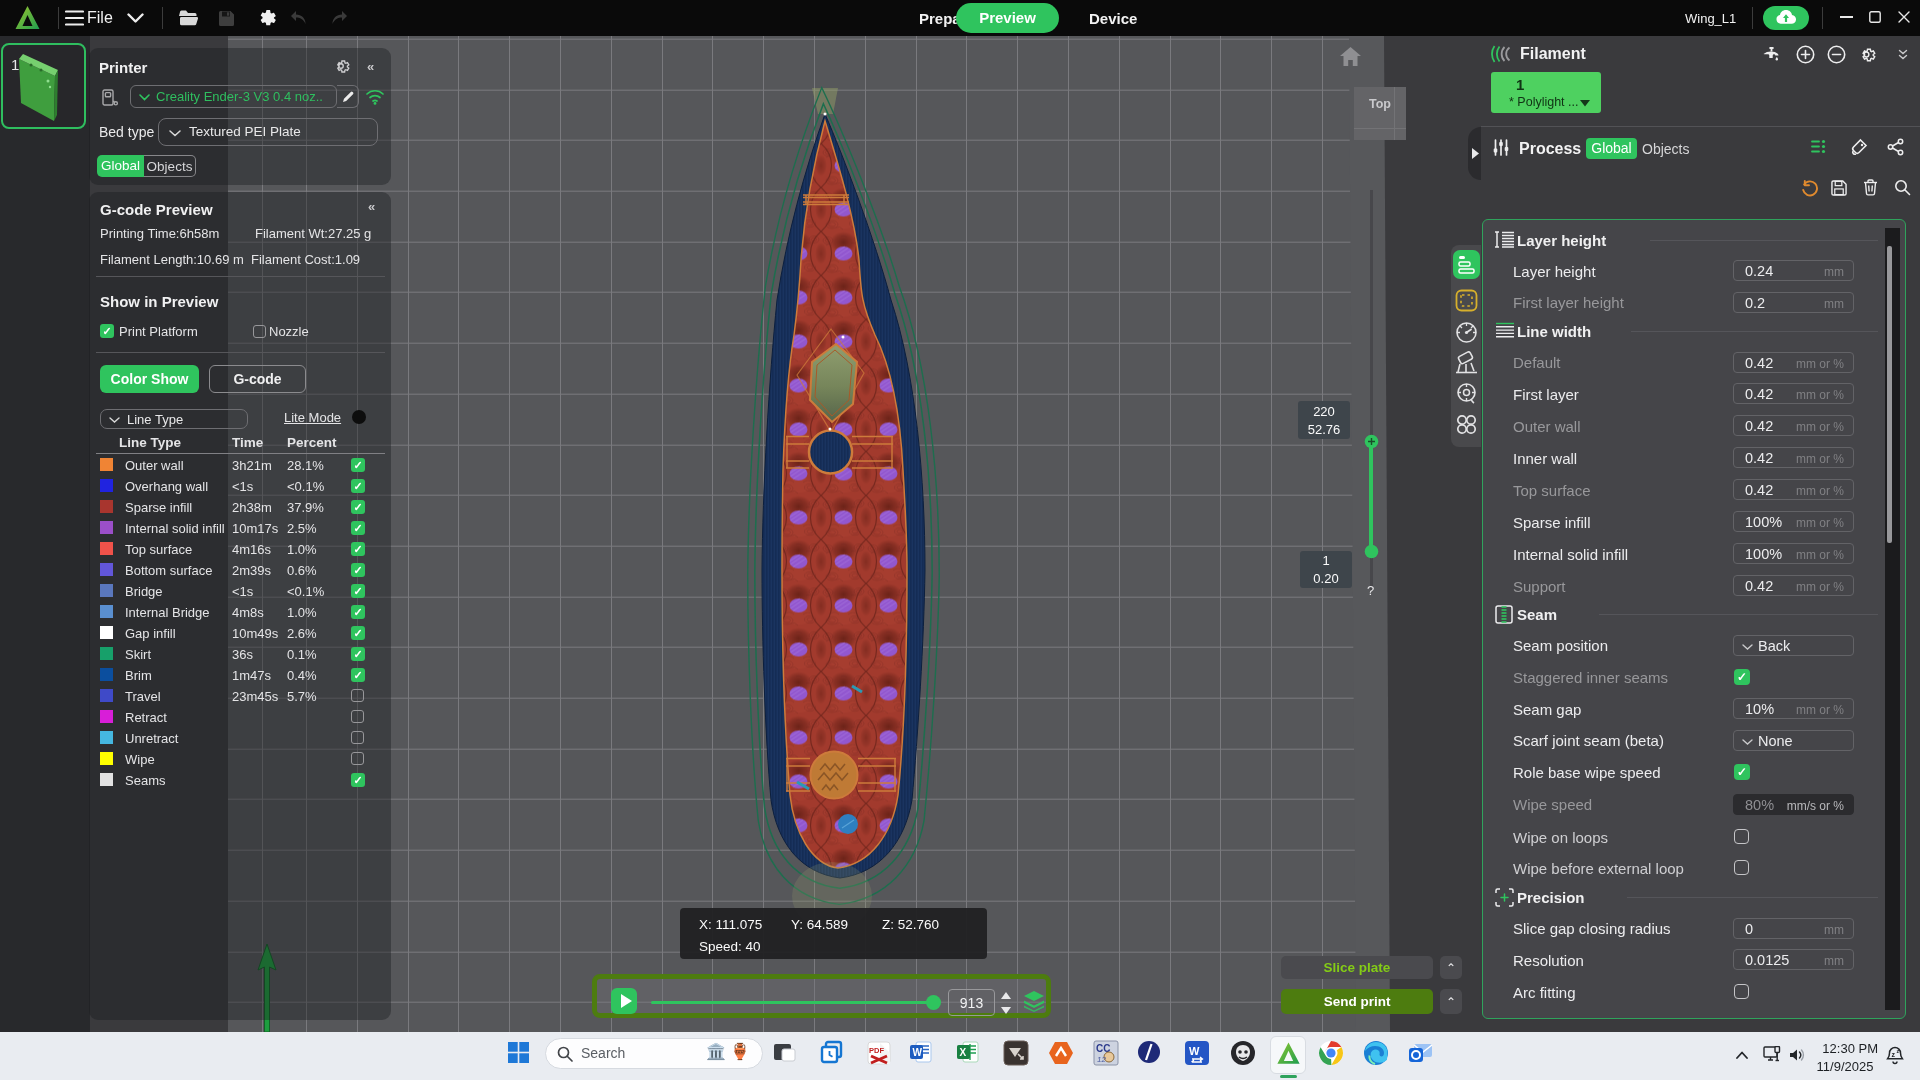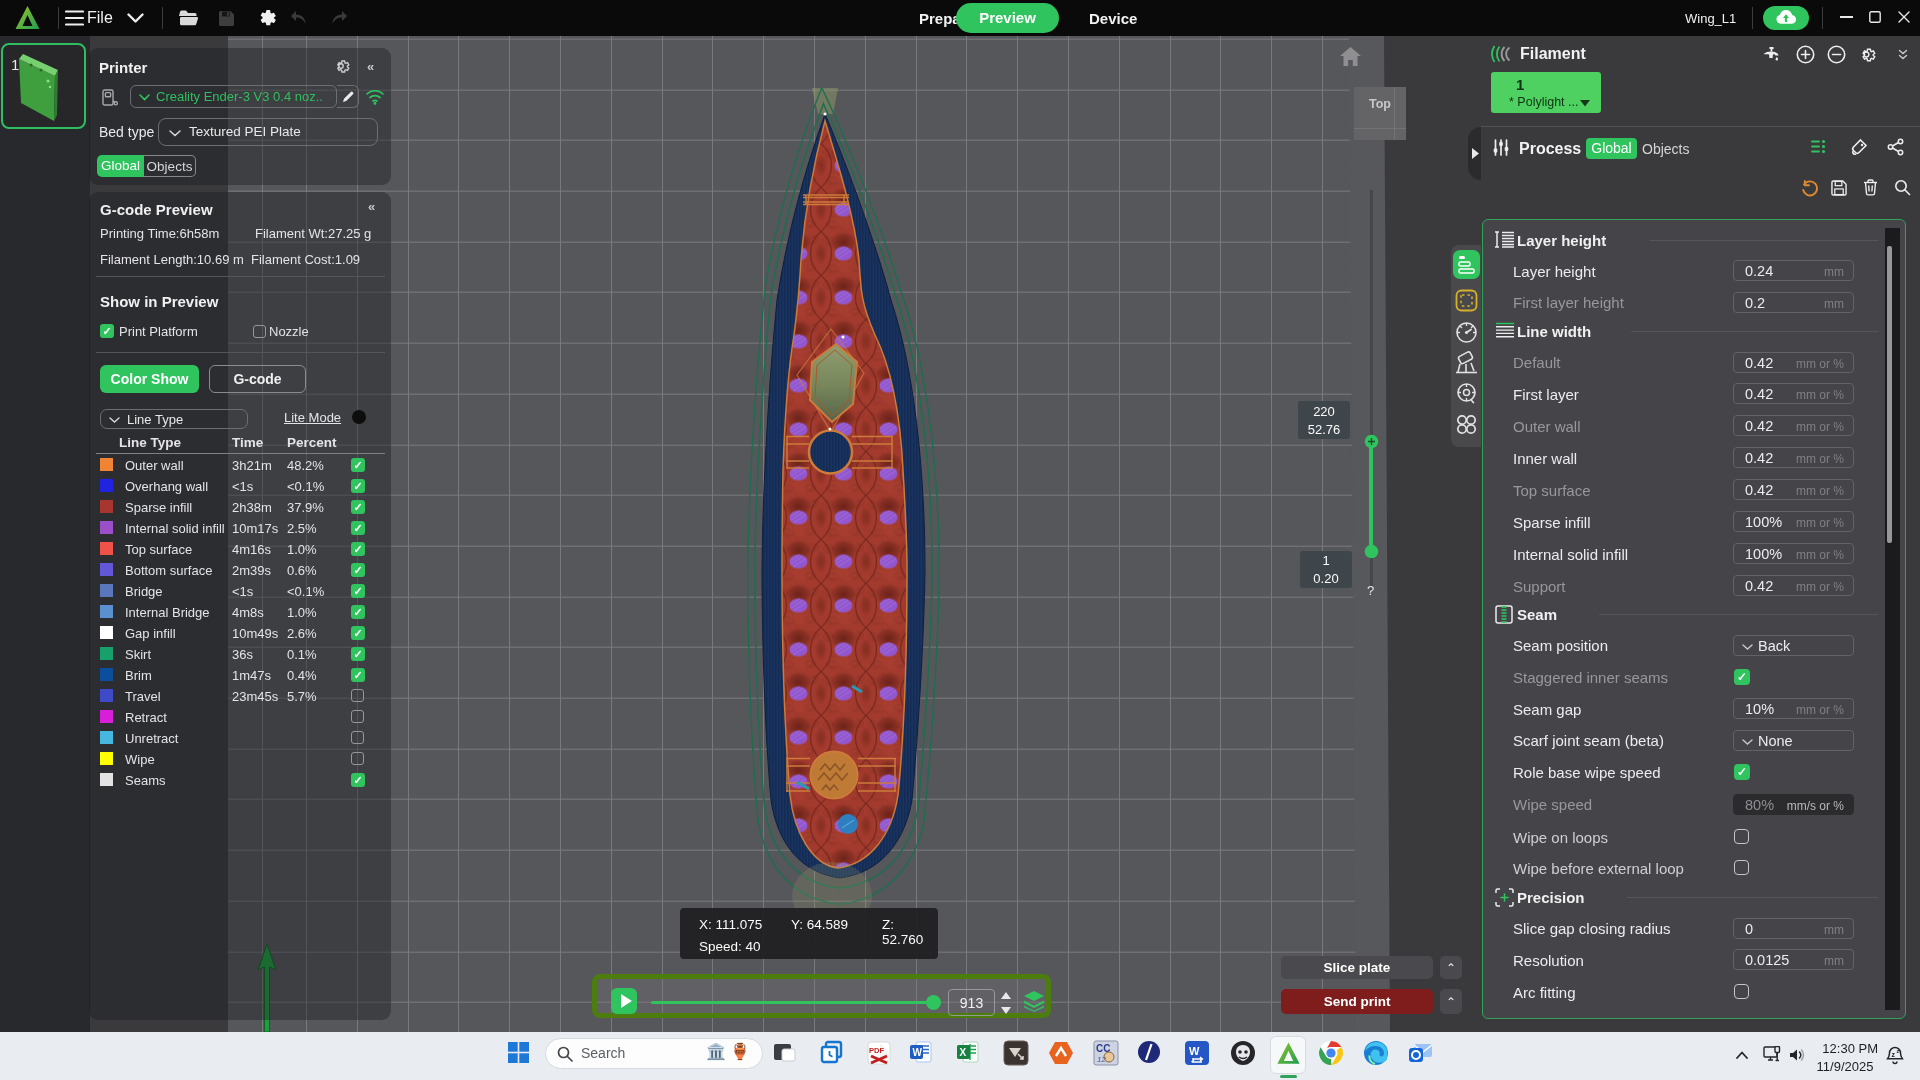--- a/index.html
+++ b/index.html
@@ -143,21 +143,21 @@
     <div class="abs" style="left:1367px;top:547px;color:#e8e8ea;font-size:13px;z-index:15">?</div>
     <div class="abs" style="left:1370px;top:154px;width:3px;height:400px;background:#47474b;z-index:13"></div>
     <div class="abs" style="left:1369px;top:405px;width:4px;height:110px;background:#2fc45e;z-index:14"></div>
     <svg class="abs" style="left:1364px;top:398px;z-index:15" width="15" height="15" viewBox="0 0 15 15">
         <circle cx="7.5" cy="7.5" r="6.8" fill="#2fc45e"></circle>
         <path d="M7.5 4 v7 M4 7.5 h7" stroke="#1a4d2a" stroke-width="1.4"></path>
       </svg>
     <svg class="abs" style="left:1364px;top:508px;z-index:15" width="15" height="15" viewBox="0 0 15 15">
         <circle cx="7.5" cy="7.5" r="6.8" fill="#2fc45e"></circle>
       </svg>
-    <div class="abs" style="left:680px;top:872px;width:258px;height:51px;background:rgba(33,33,35,0.95);border-radius:4px;z-index:15;color:#fafafa;font-size:13.5px">
+    <div class="abs" style="left:680px;top:872px;width:307px;height:51px;background:rgba(33,33,35,0.95);border-radius:4px;z-index:15;color:#fafafa;font-size:13.5px">
       <div class="abs" style="left:19px;top:9px">X: 111.075</div>
       <div class="abs" style="left:111px;top:9px">Y: 64.589</div>
       <div class="abs" style="left:202px;top:9px">Z: 52.760</div>
       <div class="abs" style="left:19px;top:31px">Speed: 40</div>
     </div>
     <div class="abs" style="left:592px;top:938px;width:459px;height:44px;background:rgba(118,118,122,0.35);border:5px solid #4d7c0f;border-radius:8px;z-index:15">
       <div class="abs" style="left:14px;top:9px;width:26px;height:26px;background:#2fc45e;border-radius:6px">
         <svg class="abs" style="left:9px;top:6px" width="12" height="14" viewBox="0 0 12 14">
             <polygon points="1,0 12,7 1,14" fill="#fff"></polygon>
           </svg>
@@ -170,23 +170,23 @@
           <polygon points="6,23 11,16 1,16" fill="#e8e8ea"></polygon>
         </svg>
       <svg class="abs" style="left:426px;top:12px" width="22" height="21" viewBox="0 0 22 21">
           <g fill="#2fc45e">
             <path d="M11 0 L21 5 L11 10 L1 5 Z"></path>
             <path d="M1 9.5 L11 14.5 L21 9.5 L21 12 L11 17 L1 12 Z"></path>
             <path d="M1 14.5 L11 19.5 L21 14.5 L21 16.5 L11 21 L1 16.5 Z" opacity="0.85"></path>
           </g>
         </svg>
     </div>
-    <div class="abs" style="left:1281px;top:920px;width:152px;height:23px;background:#4a4a4e;border-radius:5px;color:#ffffff;font-size:13.5px;font-weight:700;text-align:center;line-height:23px;z-index:15">Slice plate</div>
+    <div class="abs" style="left:1281px;top:920px;width:152px;height:23px;background:#4a4a4e;border-radius:5px;color:#84cc16;font-size:13.5px;font-weight:700;text-align:center;line-height:23px;z-index:15">Slice plate</div>
     <div class="abs" style="left:1440px;top:920px;width:22px;height:23px;background:#4a4a4e;border-radius:5px;z-index:15;color:#e8e8ea;font-size:12px;text-align:center;line-height:24px">⌃</div>
-    <div class="abs" style="left:1281px;top:953px;width:152px;height:25px;background:#7f1d1d;border-radius:5px;color:#fff;font-size:13.5px;font-weight:700;text-align:center;line-height:25px;z-index:15">Send print</div>
+    <div class="abs" style="left:1281px;top:953px;width:152px;height:25px;background:#4d7c0f;border-radius:5px;color:#fff;font-size:13.5px;font-weight:700;text-align:center;line-height:25px;z-index:15">Send print</div>
     <div class="abs" style="left:1440px;top:953px;width:22px;height:25px;background:#4a4a4e;border-radius:5px;z-index:15;color:#e8e8ea;font-size:12px;text-align:center;line-height:26px">⌃</div>
     <div class="abs" style="left:1451px;top:209px;width:30px;height:202px;background:#49494c;border-radius:8px 0 0 8px;z-index:16">
       <div class="abs" style="left:2px;top:5px;width:27px;height:29px;background:#2fc45e;border-radius:7px">
         <svg class="abs" style="left:5px;top:5px" width="18" height="19" viewBox="0 0 18 19">
             <rect x="1" y="1" width="6" height="3" rx="1.5" fill="#fff"></rect>
             <rect x="1" y="7" width="11" height="4" rx="1.5" fill="none" stroke="#fff" stroke-width="1.5"></rect>
             <rect x="1" y="14" width="15" height="4" rx="1.5" fill="none" stroke="#fff" stroke-width="1.5"></rect>
           </svg>
       </div>
       <svg class="abs" style="left:4px;top:44px" width="23" height="23" viewBox="0 0 23 23">
@@ -373,21 +373,21 @@
     </div>
     <div class="cell" style="left:195px;top:218px;text-decoration:underline">Lite Mode</div>
     <div class="abs" style="left:263px;top:218px;width:14px;height:14px;background:#0d0d0d;border-radius:50%"></div>
     <div class="cell" style="left:30px;top:243px;font-weight:700;font-size:13.5px">Line Type</div>
     <div class="cell" style="left:143px;top:243px;font-weight:700;font-size:13.5px">Time</div>
     <div class="cell" style="left:198px;top:243px;font-weight:700;font-size:13.5px">Percent</div>
     <div class="hr" style="left:7px;top:261px;width:289px;background:#808084"></div>
     <div class="sw" style="left:11px;top:266px;background:#f08434"></div>
     <div class="cell" style="left:36px;top:266px">Outer wall</div>
     <div class="cell" style="left:143px;top:266px">3h21m</div>
-    <div class="cell" style="left:198px;top:266px">48.2%</div>
+    <div class="cell" style="left:198px;top:266px">28.1%</div>
     <div class="ckg" style="left:262px;top:266px">✓</div>
     <div class="sw" style="left:11px;top:287px;background:#2023e0"></div>
     <div class="cell" style="left:36px;top:287px">Overhang wall</div>
     <div class="cell" style="left:143px;top:287px">&lt;1s</div>
     <div class="cell" style="left:198px;top:287px">&lt;0.1%</div>
     <div class="ckg" style="left:262px;top:287px">✓</div>
     <div class="sw" style="left:11px;top:308px;background:#a8352e"></div>
     <div class="cell" style="left:36px;top:308px">Sparse infill</div>
     <div class="cell" style="left:143px;top:308px">2h38m</div>
     <div class="cell" style="left:198px;top:308px">37.9%</div>

